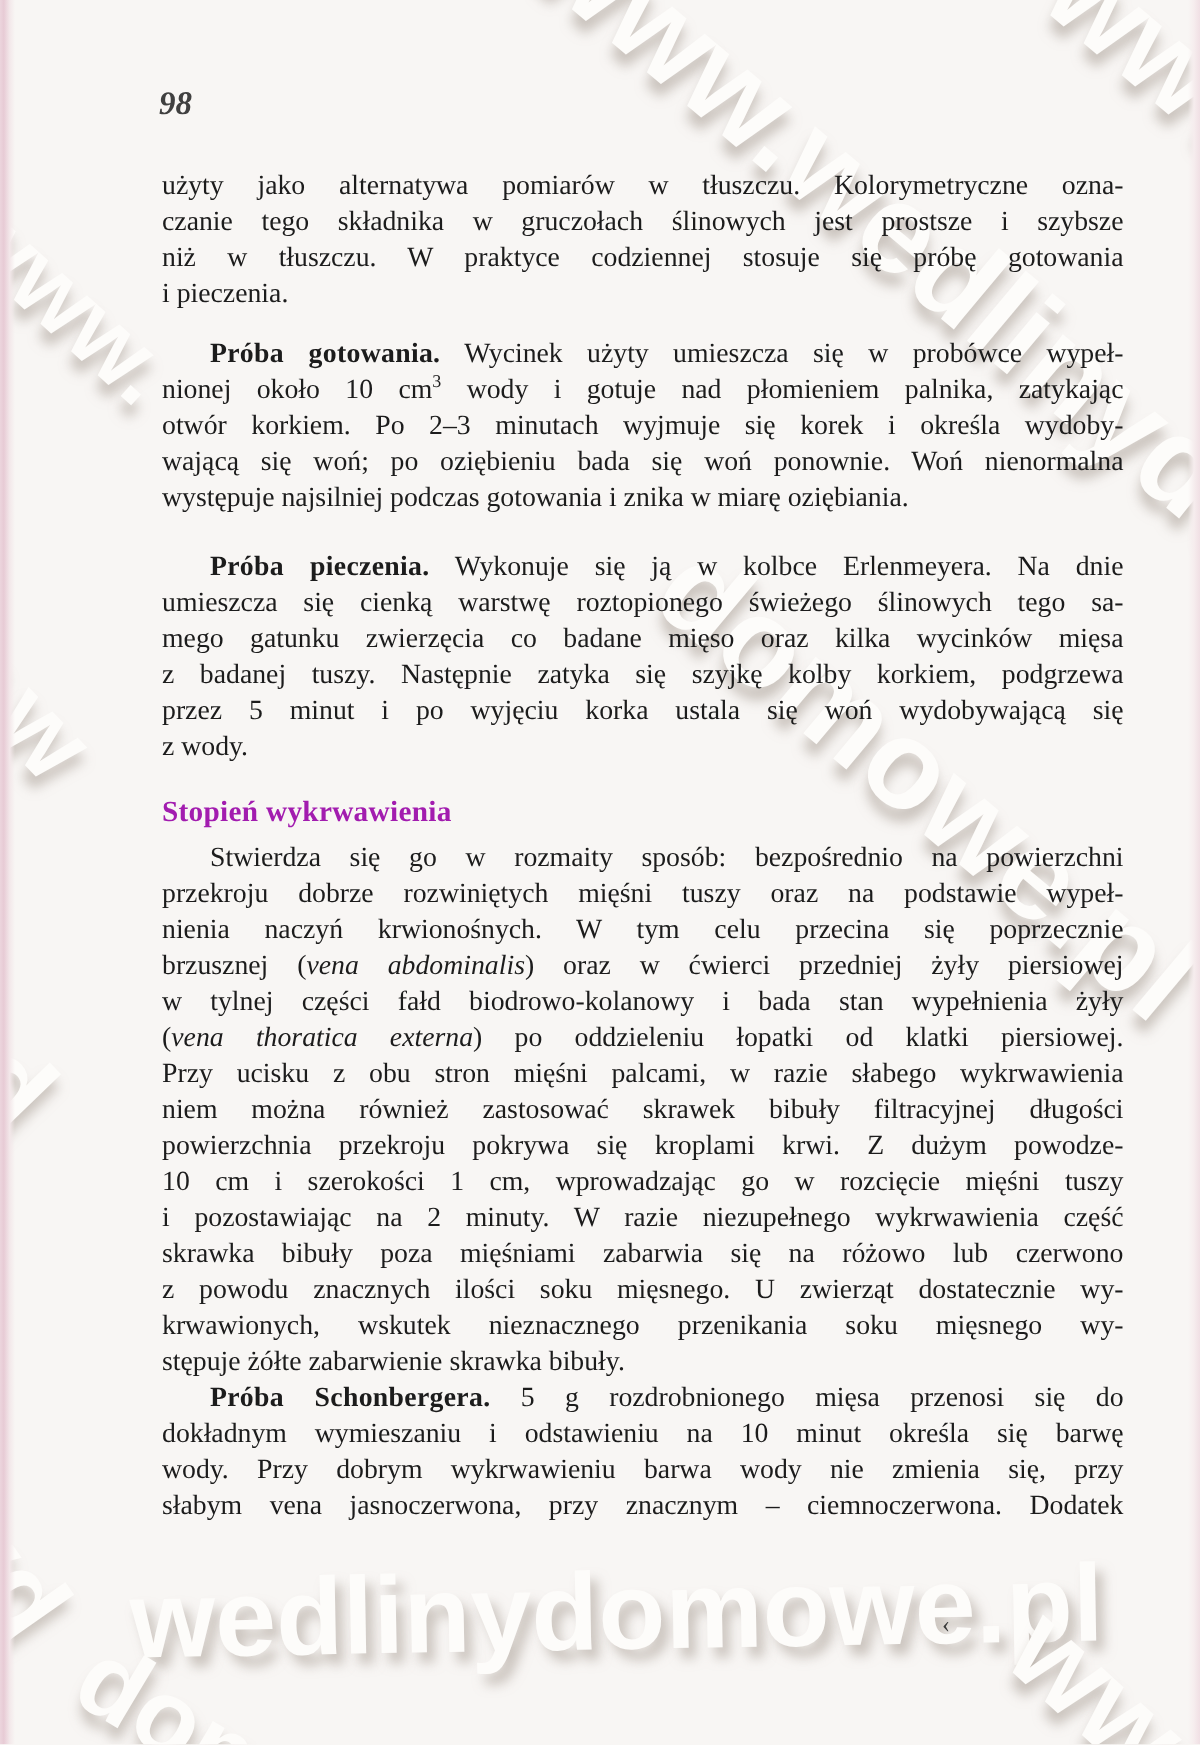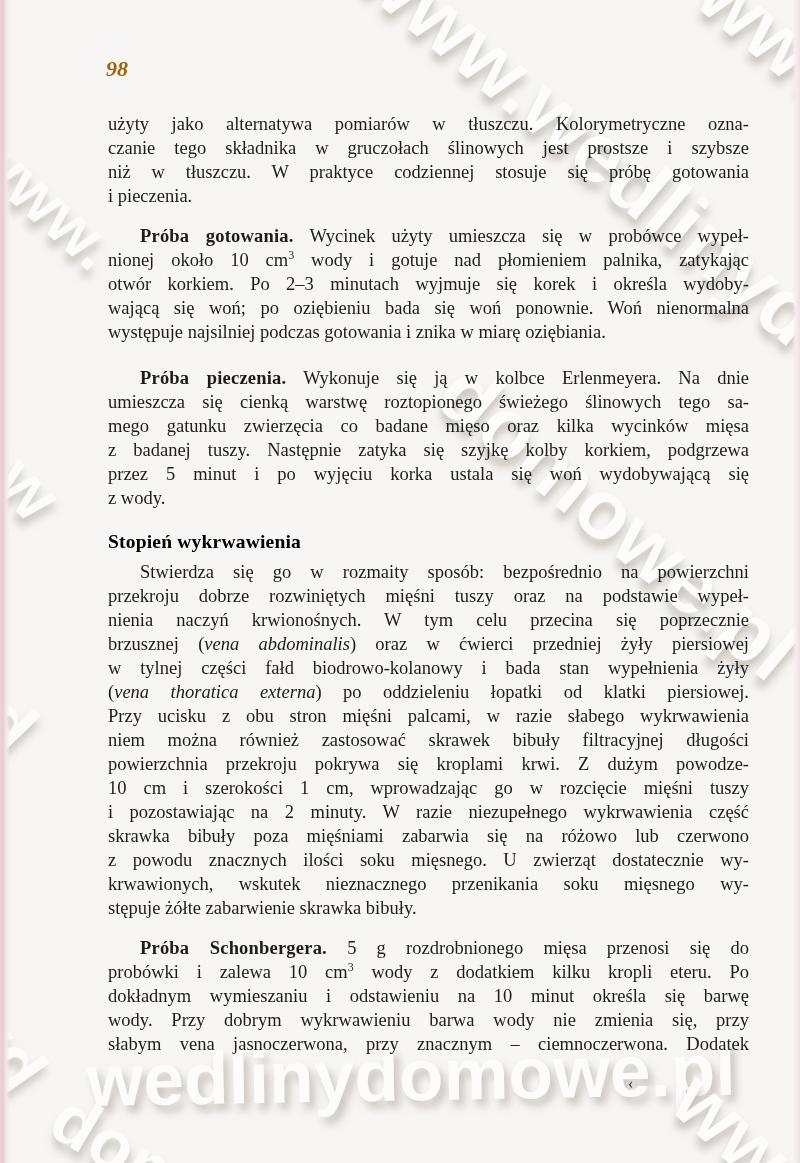--- a/index.html
+++ b/index.html
@@ -32,21 +32,21 @@
     line-height: 1;
     user-select: none;
   }
   
   .page-number {
     position: absolute;
     left: 106px; top: 56px;
     font-size: 22px;
     font-weight: bold;
     font-style: italic;
-    color: #a16207;
+    color: #404040;
     z-index: 2;
   }
   .text-col {
     position: absolute;
     left: 108px; top: 112px;
     width: 641px;
     font-size: 18.5px;
     line-height: 24px;
     color: #1c1c1c;
     z-index: 2;
@@ -56,21 +56,21 @@
     text-align: justify;
     text-align-last: justify;
     -moz-text-align-last: justify;
   }
   .line.flush { text-align-last: left; -moz-text-align-last: left; }
   .line.indent { text-indent: 32px; }
   .heading {
     font-weight: bold;
     font-size: 19.5px;
     letter-spacing: 0.2px;
-    color: #000000;
+    color: #a21caf;
   }
   .b { font-weight: bold; letter-spacing: 0.2px; }
   .i { font-style: italic; }
   .sup { font-size: 12px; vertical-align: 7px; line-height: 0; }
   .artifact { position: absolute; z-index: 2; line-height: 1; }
 </style>
 </head>
 <body>
 
 <div class="page">
@@ -122,22 +122,21 @@
         <div class="line"><span>Przy ucisku z obu stron mięśni palcami, w razie słabego wykrwawienia</span></div>
         <div class="line"><span>niem można również zastosować skrawek bibuły filtracyjnej długości</span></div>
         <div class="line"><span>powierzchnia przekroju pokrywa się kroplami krwi. Z dużym powodze-</span></div>
         <div class="line"><span>10 cm i szerokości 1 cm, wprowadzając go w rozcięcie mięśni tuszy</span></div>
         <div class="line"><span>i pozostawiając na 2 minuty. W razie niezupełnego wykrwawienia część</span></div>
         <div class="line"><span>skrawka bibuły poza mięśniami zabarwia się na różowo lub czerwono</span></div>
         <div class="line"><span>z powodu znacznych ilości soku mięsnego. U zwierząt dostatecznie wy-</span></div>
         <div class="line"><span>krwawionych, wskutek nieznacznego przenikania soku mięsnego wy-</span></div>
         <div class="line flush"><span>stępuje żółte zabarwienie skrawka bibuły.</span></div>
       </div>
-      <div class="para" style="margin-top: 16px;">
+      <div class="para" style="">
         <div class="line indent"><span class="b">Próba Schonbergera.</span><span> 5 g rozdrobnionego mięsa przenosi się do</span></div>
-        <div class="line"><span>probówki i zalewa 10 cm</span><span class="sup">3</span><span> wody z dodatkiem kilku kropli eteru. Po</span></div>
         <div class="line"><span>dokładnym wymieszaniu i odstawieniu na 10 minut określa się barwę</span></div>
         <div class="line"><span>wody. Przy dobrym wykrwawieniu barwa wody nie zmienia się, przy</span></div>
         <div class="line"><span>słabym vena jasnoczerwona, przy znacznym – ciemnoczerwona. Dodatek</span></div>
       </div>
     </div>
   <span class="artifact" id="artifact" style="left: 628px; top: 1076px; font-size: 16px; color: rgb(58, 58, 58);">‹</span>
 </div>
 
 </body></html>

